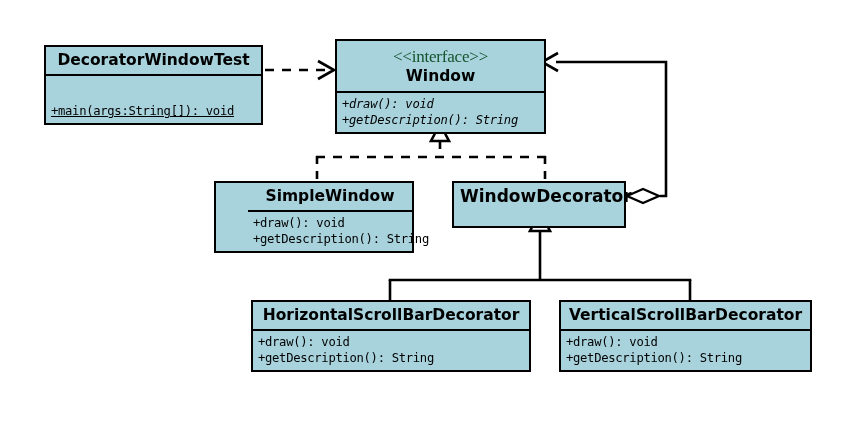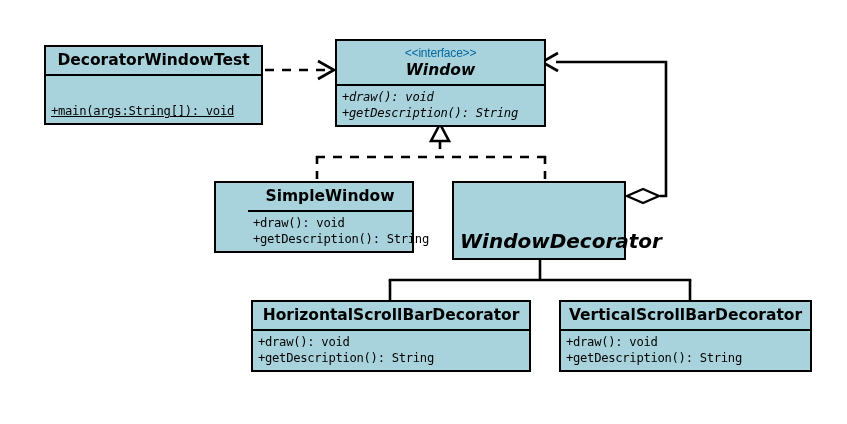--- a/index.html
+++ b/index.html
@@ -40,28 +40,27 @@
     color: #000000;
     font-family: "DejaVu Sans", sans-serif;
     line-height: 1.18;
   }
   .uml-name-compartment.with-members {
     border-bottom: 2px solid #000000;
   }
   .uml-stereotype {
     display: block;
     font-weight: normal;
-    font-size: 12px;
-    font-family: Liberation Sans, sans-serif;
+    font-size: 17px;
+    font-family: Liberation Serif, serif;
     letter-spacing: -0.2px;
     line-height: 1.25;
-    color: #0369a1;
+    color: #14532d;
   }
   .uml-name-italic {
-    font-style: italic;
   }
   .uml-members {
     box-sizing: border-box;
     padding: 3px 5px 4px 5px;
     font-family: "DejaVu Sans Mono", monospace;
     font-size: 12.2px;
     line-height: 1.32;
     color: #000000;
     text-align: left;
     letter-spacing: -0.3px;
@@ -79,21 +78,21 @@
 
   
   #box-test        { left: 44px;  top: 45px;  width: 219px; }
   #box-window      { left: 335px; top: 39px;  width: 211px; }
   #box-simple      { left: 214px; top: 181px; width: 200px; padding-left: 32px; }
   #box-decorator   { left: 452px; top: 181px; width: 174px; }
   #box-hbar        { left: 251px; top: 300px; width: 280px; }
   #box-vbar        { left: 551px; top: 300px; width: 253px; margin-left: 8px; }
 
   #box-window .uml-name-compartment   { padding-top: 5px; }
-  #box-decorator .uml-name-compartment{ padding: 3px 6px 4px 6px; font-size: 20px; margin-top: 44px; }
+  #box-decorator .uml-name-compartment{ padding: 3px 6px 20px 6px; font-size: 17px; }
 </style>
 </head>
 <body>
 
 <div id="diagram">
 
   <svg id="edges" viewBox="0 0 847 424" width="847" height="424">
 
      Window --&gt;
     <g>

